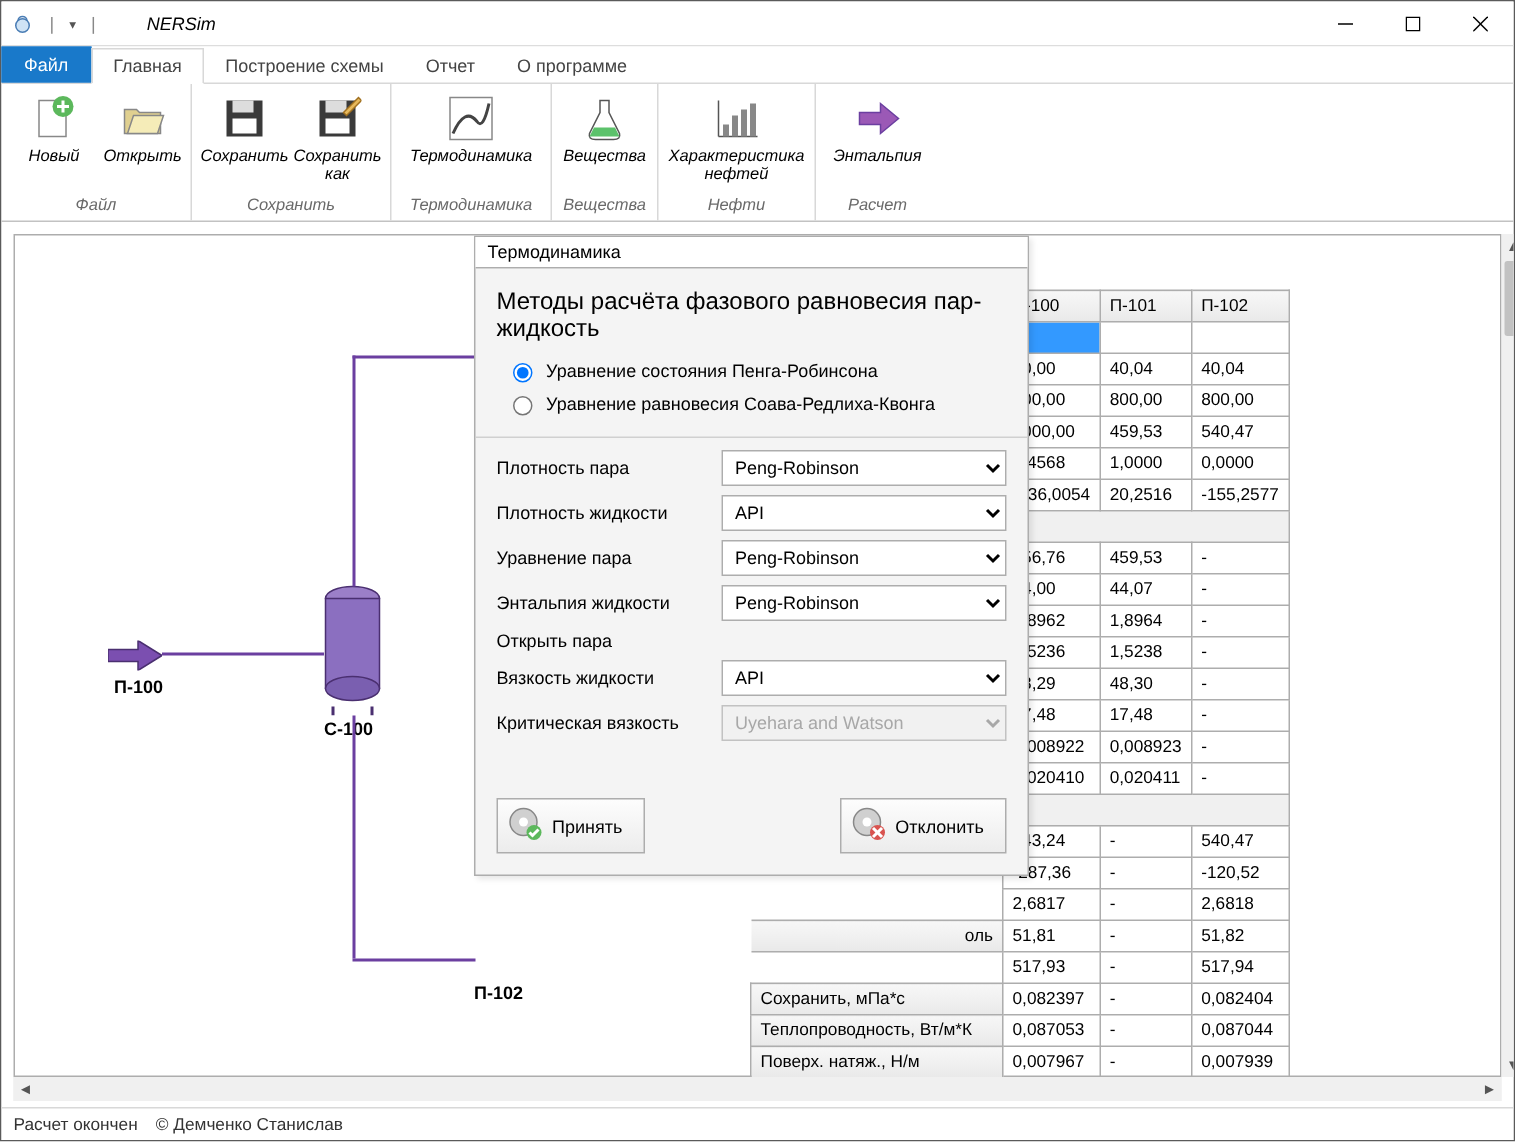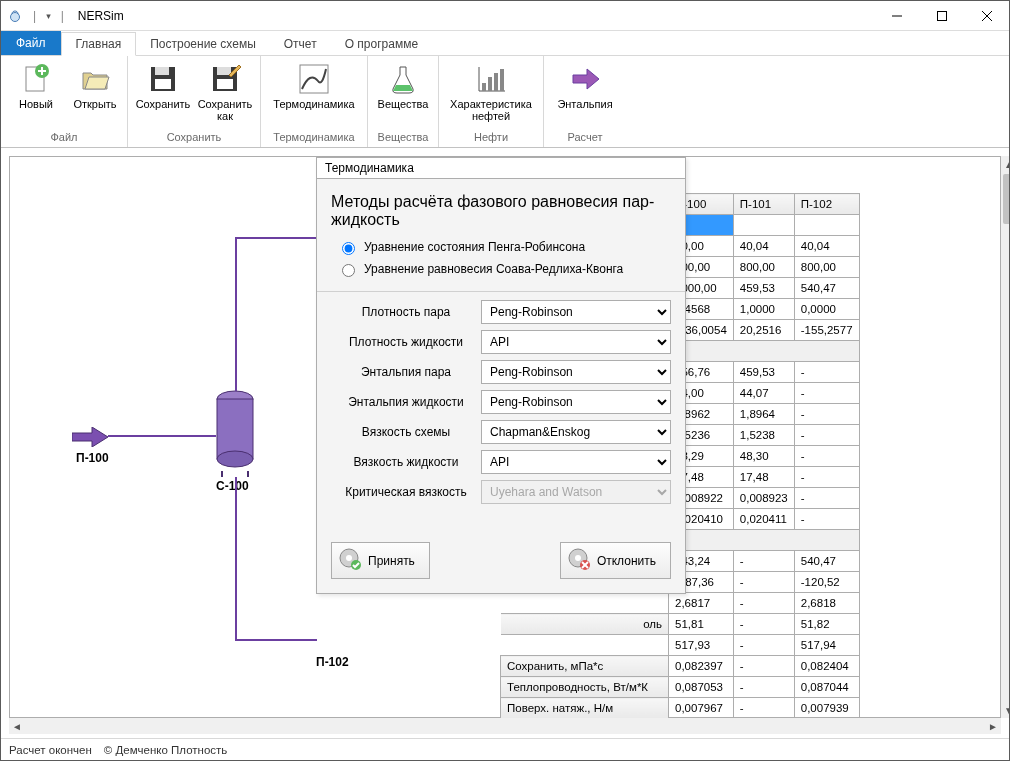--- a/index.html
+++ b/index.html
@@ -1,29 +1,29 @@
 <!DOCTYPE html>
 <html><head>
 <meta charset="utf-8">
 <style>
   * { box-sizing: border-box; }
   body { margin: 0; font-family: 'Segoe UI', Tahoma, sans-serif; font-size: 12px; background: #fff; color: #000; }
   .window { width: 1010px; height: 761px; border: 1px solid #5a5a5a; display: flex; flex-direction: column; background: #fff; }
   .titlebar { height: 30px; display: flex; align-items: center; background: #fff; border-bottom: 1px solid #ddd; }
   .titlebar .qat { display: flex; align-items: center; padding-left: 6px; gap: 6px; }
   .titlebar .app-icon svg { width: 16px; height: 16px; }
-  .titlebar .title { margin-left: 4px; font-size: 12px; }
+  .titlebar .title { margin-left: 24px; font-size: 12px; font-style: italic; }
   .titlebar .sep { color: #888; margin: 0 4px; }
   .winbtns { margin-left: auto; display: flex; }
   .winbtn { width: 45px; height: 29px; display: flex; align-items: center; justify-content: center; }
   .ribbon-tabs { display: flex; align-items: flex-end; height: 25px; background: #fff; border-bottom: 1px solid #d8d8d8; }
   .ribbon-tab { padding: 4px 14px; font-size: 12px; color: #444; cursor: default; position: relative; }
   .ribbon-tab.file { background: #1979ca; color: #fff; border: 1px solid #1979ca; }
   .ribbon-tab.active { background: #fff; border: 1px solid #d8d8d8; border-bottom: 1px solid #fff; margin-bottom: -1px; margin-top: 32px; }
-  .ribbon-body { height: 92px; background: #fff; border-bottom: 1px solid #c2c2c2; display: flex; }
+  .ribbon-body { height: 92px; background: #fff; border-bottom: 1px solid #c2c2c2; display: flex; font-style: italic; }
   .ribbon-group { border-right: 1px solid #d8d8d8; display: flex; flex-direction: column; }
   .ribbon-group .btns { display: flex; padding: 4px 6px 0 6px; gap: 4px; }
   .rbtn { display: flex; flex-direction: column; align-items: center; width: 58px; padding-top: 2px; }
   .rbtn .icon { width: 34px; height: 34px; display: flex; align-items: center; justify-content: center; }
   .rbtn .lbl { font-size: 11px; text-align: center; line-height: 1.1; margin-top: 2px; white-space: pre-line; }
   .ribbon-group .caption { text-align: center; font-size: 11px; color: #6a6a6a; padding: 2px 0 4px 0; margin-top: auto; }
   .workarea { flex: 1; position: relative; overflow: hidden; background: #fff; }
   .canvas { position: absolute; left: 8px; top: 8px; right: 8px; bottom: 20px; border: 1px solid #adadad; background: #fff; }
   .hscroll { position: absolute; left: 8px; right: 8px; bottom: 4px; height: 16px; background: #f0f0f0; display: flex; align-items: center; }
   .hscroll .arr { width: 16px; height: 16px; background: #f0f0f0; display: flex; align-items: center; justify-content: center; color: #555; font-size: 10px;}
@@ -42,21 +42,21 @@
   table.data .sel { background: #3399ff; }
   table.data .rowhdr { background: linear-gradient(#f7f7f7,#e9e9e9); width: 168px; margin-top: 46px; }
   .dialog { position: absolute; left: 306px; top: 0; width: 370px; background: #f4f4f4; border: 1px solid #adadad; box-shadow: 2px 2px 4px rgba(0,0,0,0.1); }
   .dialog .d-title { background: #fff; border-bottom: 1px solid #adadad; padding: 3px 8px; font-size: 12px; }
   .dialog .d-body { padding: 14px 14px 6px 14px; }
   .dialog .section { margin-bottom: 14px; }
   .dialog .sec-title { font-size: 16px; margin-bottom: 10px; }
   .dialog label.radio { display: flex; align-items: center; gap: 6px; margin: 6px 0 6px 6px; font-size: 12px; }
   .dialog hr { border: none; border-top: 1px solid #d0d0d0; margin: 8px -14px; }
   .dialog .row { display: flex; align-items: center; margin: 6px 0; }
-  .dialog .row .rlbl { width: 150px; font-size: 12px; text-align: center; }
+  .dialog .row .rlbl { width: 150px; font-size: 12px; }
   .dialog select { flex: 1; height: 24px; border: 1px solid #adadad; background: #fff; font-size: 12px; padding: 0 4px; }
   .dialog select:disabled { background: #f0f0f0; color: #888; }
   .dialog .d-foot { display: flex; justify-content: space-between; padding: 18px 14px 14px 14px; }
   .dlgbtn { display: flex; align-items: center; gap: 6px; border: 1px solid #adadad; background: linear-gradient(#fdfdfd,#ececec); padding: 4px 14px 4px 6px; font-size: 12px; }
   .statusbar { height: 22px; background: #fff; border-top: 1px solid #d8d8d8; display: flex; align-items: center; padding: 0 8px; font-size: 11.5px; gap: 12px; color: #333; }
 </style>
 </head>
 <body>
 
 <div class="window">
@@ -419,30 +419,29 @@
             <div class="section">
               <div class="row">
                   <span class="rlbl">Плотность пара</span>
                   <select><option>Peng-Robinson</option></select>
                 </div>
               <div class="row">
                   <span class="rlbl">Плотность жидкости</span>
                   <select><option>API</option></select>
                 </div>
               <div class="row">
-                  <span class="rlbl">Энтальпия пара</span>
+                  <span class="rlbl">Уравнение пара</span>
                   <select><option>Peng-Robinson</option></select>
                 </div>
               <div class="row">
                   <span class="rlbl">Энтальпия жидкости</span>
                   <select><option>Peng-Robinson</option></select>
                 </div>
               <div class="row">
-                  <span class="rlbl">Вязкость схемы</span>
-                  <select><option>Chapman&amp;Enskog</option></select>
+                  <span class="rlbl">Открыть пара</span>
                 </div>
               <div class="row">
                   <span class="rlbl">Вязкость жидкости</span>
                   <select><option>API</option></select>
                 </div>
               <div class="row">
                   <span class="rlbl">Критическая вязкость</span>
                   <select disabled=""><option>Uyehara and Watson</option></select>
                 </div>
             </div>
@@ -480,16 +479,16 @@
     </div>
     <div class="vscroll">
       <div class="arr">▲</div>
       <div class="thumb"></div>
       <div class="arr" style="position:absolute;bottom:0;width:100%;">▼</div>
     </div>
   </div>
 
   <div class="statusbar">
     <span>Расчет окончен</span>
-    <span>© Демченко Плотность</span>
+    <span>© Демченко Станислав</span>
   </div>
 
 </div>
 
 </body></html>

